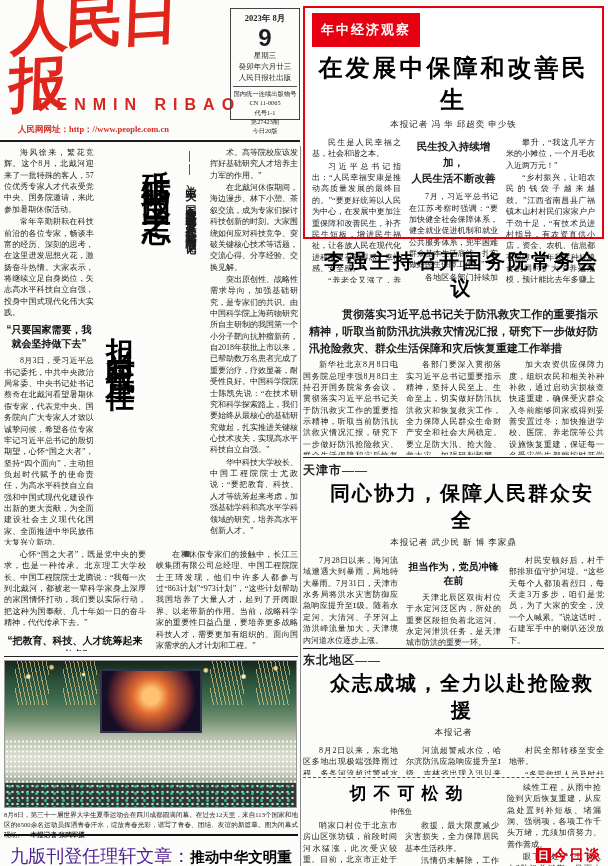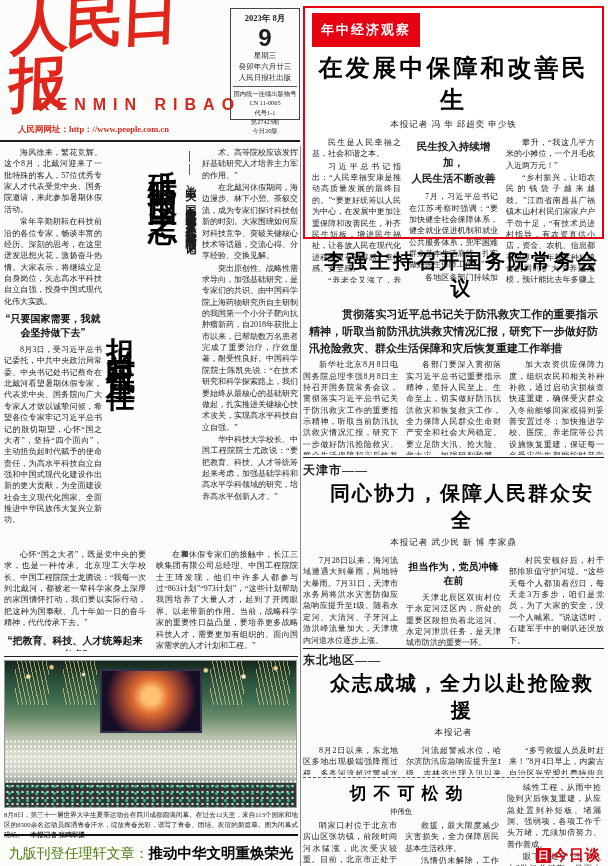--- a/index.html
+++ b/index.html
@@ -31,21 +31,21 @@
 
   
   .redbox { position:absolute; left:303px; top:6px; width:301px; height:233px; border:2.5px solid #e60012; background:#fff; padding:5px 7px 4px; }
   .redbox .badge { display:inline-block; background:#e60012; color:#fff; font-family:"Liberation Sans",sans-serif; font-weight:bold; font-size:13px; padding:8px 9px; letter-spacing:2px; }
   .redbox h1 { font-family:"Liberation Sans","DejaVu Sans",sans-serif; font-size:24px; letter-spacing:3px; text-align:center; margin:5px 0 2px; color:#000; }
   .redbox .cols { height:146px; margin-top:2px; }
   .box-subhead { font-family:"Liberation Sans",sans-serif; font-weight:bold; font-size:10.5px; line-height:1.5; text-align:center; margin:2px 0 5px; }
 
   
   .feature { position:absolute; left:4px; top:147px; width:294px; height:505px; overflow:hidden; }
-  .feature-top { display:flex; gap:2px; height:398px; }
+  .feature-top { display:flex; gap:10px; height:398px; }
   .ftxt { overflow:hidden; }
   .ftxt.a { width:98px; }
   .ftxt.b { width:96px; }
   .vheads { position:relative; width:74px; }
   .vh { writing-mode:vertical-rl; font-family:"Liberation Sans","DejaVu Sans",sans-serif; font-weight:900; font-size:29px; letter-spacing:9px; color:#000; position:absolute; line-height:1.1; }
   .vh1 { right:0; top:0; }
   .vh2 { left:0; top:168px; }
   .vsub { width:20px; position:relative; }
   .vsub .sub { writing-mode:vertical-rl; font-size:11px; font-weight:bold; letter-spacing:2px; position:absolute; top:4px; right:2px; height:390px; }
   .vsub .vby { writing-mode:vertical-rl; font-size:6.5px; position:absolute; bottom:0; left:0; color:#444; }
@@ -69,21 +69,21 @@
   .crowd { position:absolute; left:0; top:78px; width:100%; height:48px;
     background-image:radial-gradient(circle, rgba(255,255,255,.95) 0 .7px, transparent 1.4px); background-size:4px 5px; }
   .audience { position:absolute; bottom:0; left:0; width:100%; height:24px; background:#2c3a33;
     background-image:radial-gradient(circle, #2ab49a 0 1px, transparent 2px), radial-gradient(circle, #cfd5cc 0 .8px, transparent 1.6px);
     background-size:9px 7px, 5px 6px; }
   .caption { font-size:6.6px; line-height:1.5; text-align:justify; margin-top:2px; color:#222; }
   .caption .credit { font-weight:bold; }
 
   
   .strip { position:absolute; left:4px; top:834px; width:294px; border-top:2px solid #111; padding-top:8px; text-align:center; }
-  .strip .pre { font-size:14px; color:#4d7c0f; }
+  .strip .pre { font-size:18px; color:#4c1d95; }
   .strip .tt { font-family:"Liberation Sans",sans-serif; font-weight:900; font-size:14.5px; color:#000; }
 
   
   .sec { position:absolute; left:303px; width:301px; overflow:hidden; }
   .sec h2 { font-family:"Liberation Sans","DejaVu Sans",sans-serif; text-align:center; color:#000;margin-left:17px; }
   .liqiang { top:244px; height:211px; }
   .liqiang h2 { font-size:20px; letter-spacing:3px; margin-top:4px; }
   .deck { font-family:"Liberation Sans",sans-serif; font-weight:bold; font-size:11px; line-height:1.55; text-align:justify; text-indent:3em; padding:4px 6px 2px; }
   .liqiang .cols { height:116px; }
 
@@ -273,20 +273,21 @@
       <div class="col">
         <div>
             <p class="para">8月2日以来，东北地区多地出现极端强降雨过程，多条河流超过警戒水位，引发洪涝和地质灾害。</p>
           </div>
 
       </div>
       <div class="col">
           <p class="para">河流超警戒水位，哈尔滨防汛应急响应提升至Ⅰ级。吉林省出现入汛以来最强降雨过程，其中舒兰市部分乡镇降雨量达历史最大值的4倍以上……灾情袭来，各级党委和政府闻令而动，争分夺秒保障人民群众生命财产安全。</p>
         </div>
       <div class="col">
+          <p class="para">村民全部转移至安全地带。</p>
           <p class="para">“多亏救援人员及时赶来！”8月4日早上，内蒙古自治区兴安盟扎赉特旗音德尔镇红旗嘎查村民李明明在获救时连连道谢。洪水漫过村中央，消防救援人员赶到现场后，经过近2个小时的努力，成功将被困群众救出。</p>
         </div>
     </div>
   </div>
 
   <div class="sec jinritan">
     <div class="jrt-left">
       <h2>切不可松劲</h2>
       <div class="jrt-author">仲伟鱼</div>
       <div class="jrt-cols">

